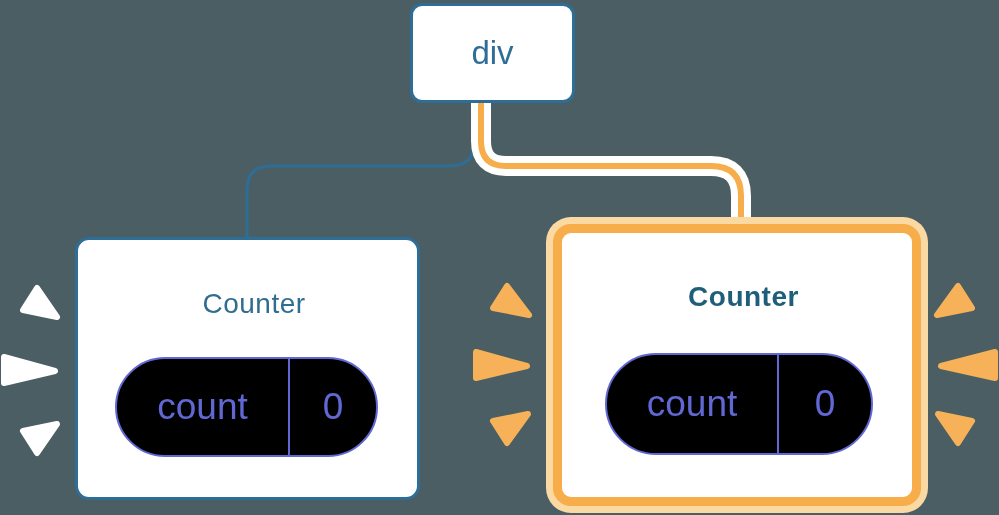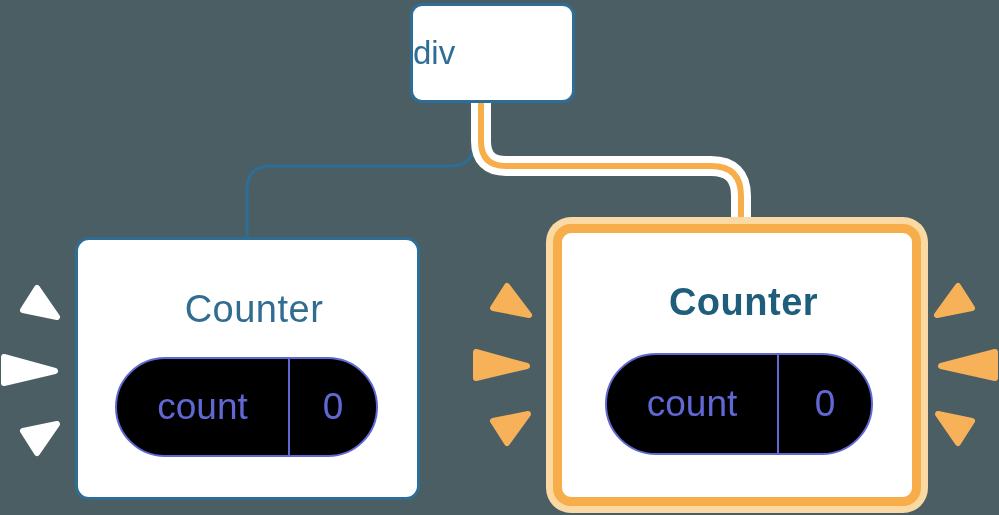--- a/index.html
+++ b/index.html
@@ -19,35 +19,35 @@
 
   
   .spark-white{fill:#ffffff;stroke:#ffffff;stroke-width:6;stroke-linejoin:round;}
   .spark-orange{fill:#f6b159;stroke:#f6b159;stroke-width:6;stroke-linejoin:round;}
 
   
   .node{position:absolute;background:#ffffff;box-sizing:border-box;}
   .root-node{
     left:410px;top:3px;width:165px;height:100px;
     border:3px solid #2e6e96;border-radius:12px;
-    display:flex;align-items:center;justify-content:flex-start;
+    display:flex;align-items:center;justify-content:center;
     font-size:33px;font-weight:500;color:#2e6e96;
   }
   .counter-left{
     left:75px;top:237px;width:345px;height:263px;
     border:3px solid #2e6e96;border-radius:14px;
   }
   .counter-right{
     left:553px;top:224px;width:368px;height:282px;
     border:9px solid #f6ad4a;border-radius:18px;
     box-shadow:0 0 0 7px #fbd9a2;
   }
   .node-title{
     position:absolute;left:0;right:0;text-align:center;
-    font-size:38px;letter-spacing:.5px;padding-left:13px;
+    font-size:28px;letter-spacing:.5px;padding-left:13px;
   }
   .counter-left .node-title{top:48px;font-weight:500;color:#306d90;}
   .counter-right .node-title{top:48px;font-weight:700;color:#1f5e7b;}
 
   .state-pill{
     position:absolute;box-sizing:border-box;
     border:2px solid #6168d3;border-radius:60px;
     display:flex;overflow:hidden;background:#000000;
   }
   .counter-left .state-pill{left:37px;top:117px;width:263px;height:100px;}

